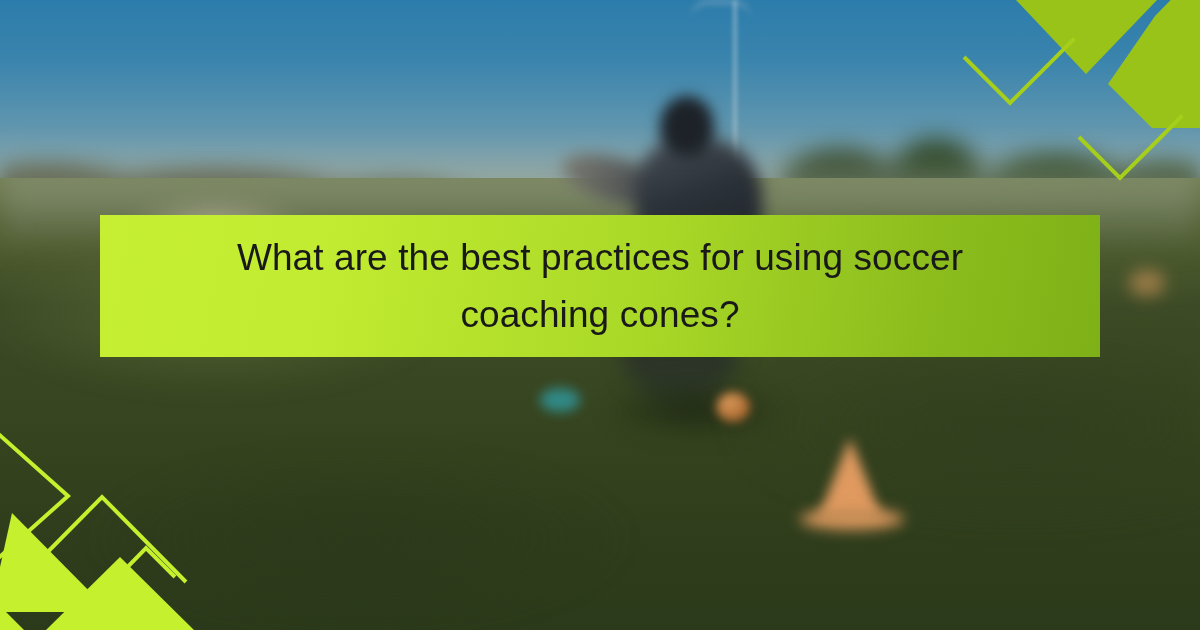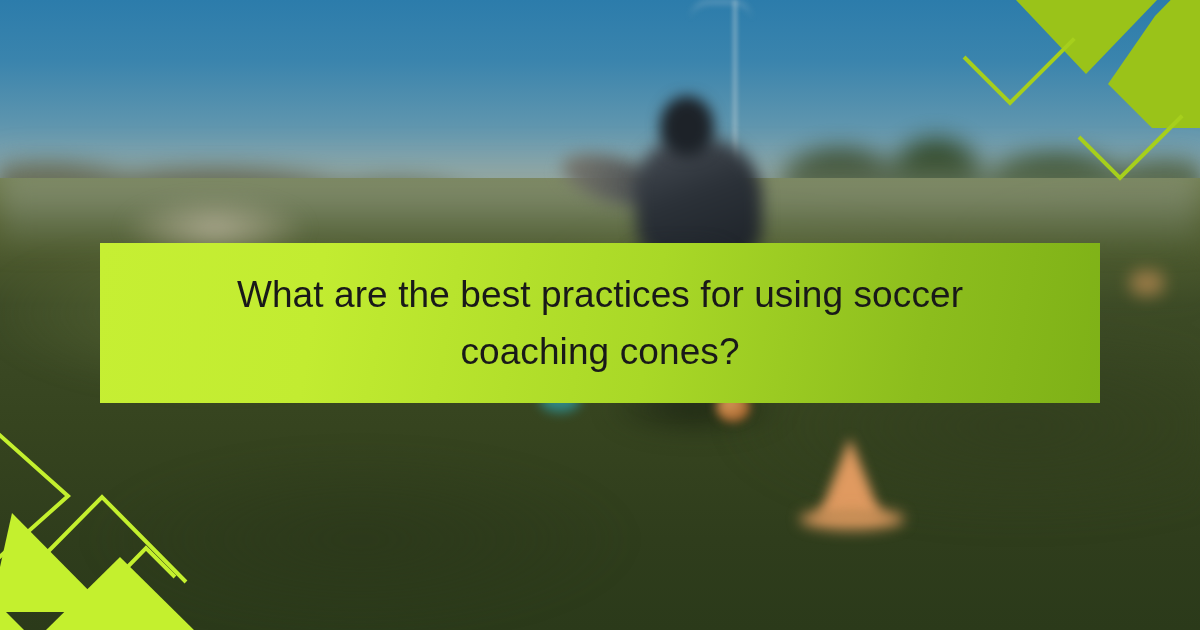--- a/index.html
+++ b/index.html
@@ -185,23 +185,23 @@
     position: absolute;
     inset: 0;
     pointer-events: none;
   }
   .deco svg { display: block; }
 
   
   .banner {
     position: absolute;
     left: 100px;
-    top: 243px;
+    top: 215px;
     width: 1000px;
-    height: 160px;
+    height: 142px;
     background: linear-gradient(100deg, #c6ef33 0%, #c2ec31 22%, #a9d827 55%, #8cbd1d 82%, #7eb117 100%);
     display: flex;
     align-items: center;
     justify-content: center;
     box-sizing: border-box;
     padding: 0 28px;
   }
   .banner-title {
     color: #191919;
     font-size: 37px;

